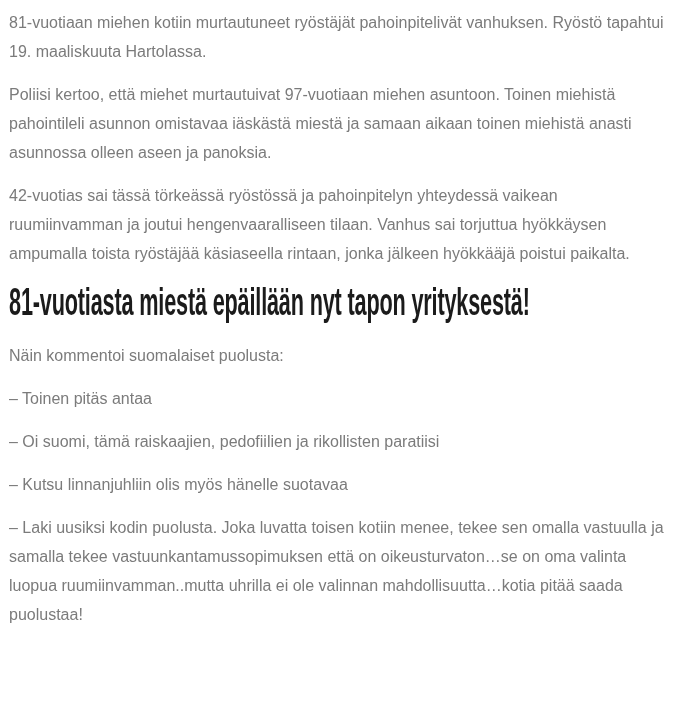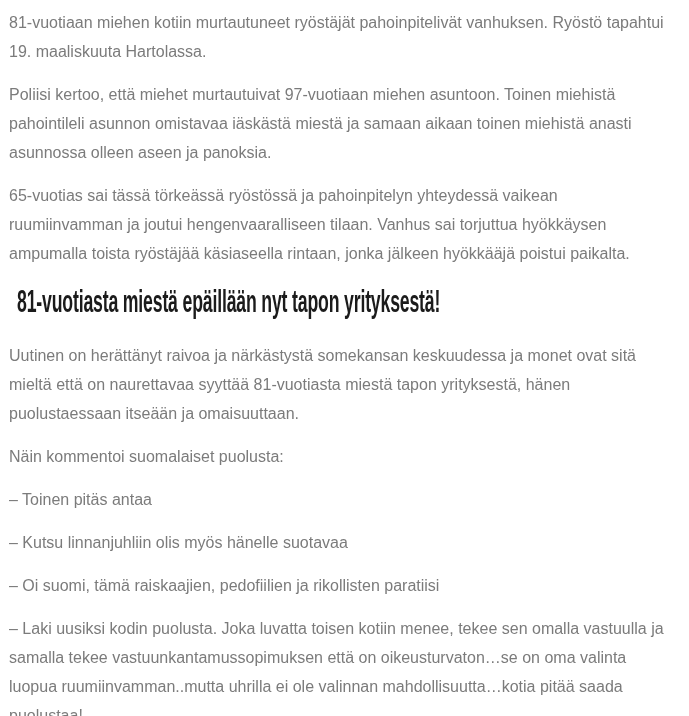--- a/index.html
+++ b/index.html
@@ -17,24 +17,24 @@
   }
   .article {
     color: #7b7b7b;
     font-size: 16px;
     line-height: 29px;
   }
   .article p {
     margin: 0 4px 14px 0;
   }
   h2.article-heading {
-    margin: 16px 0 21px 8px;
+    margin: 16px 0 21px 0;
     padding: 0;
     color: #1b1b1b;
-    font-size: 31px;
+    font-size: 38px;
     line-height: 36px;
     font-weight: 700;
     overflow: visible;
   }
   h2.article-heading .condensed {
     display: inline-block;
     transform: scaleX(0.57);
     transform-origin: 0 50%;
     white-space: nowrap;
     letter-spacing: -0.3px;
@@ -43,32 +43,31 @@
 </head>
 <body>
 
 <div class="page">
   <div class="article">
 
     <p>81-vuotiaan miehen kotiin murtautuneet ryöstäjät pahoinpitelivät vanhuksen. Ryöstö tapahtui 19. maaliskuuta Hartolassa.</p>
 
     <p>Poliisi kertoo, että miehet murtautuivat 97-vuotiaan miehen asuntoon. Toinen miehistä pahointileli asunnon omistavaa iäskästä miestä ja samaan aikaan toinen miehistä anasti asunnossa olleen aseen ja panoksia.</p>
 
-    <p>65-vuotias sai tässä törkeässä ryöstössä ja pahoinpitelyn yhteydessä vaikean ruumiinvamman ja joutui hengenvaaralliseen tilaan. Vanhus sai torjuttua hyökkäysen ampumalla toista ryöstäjää käsiaseella rintaan, jonka jälkeen hyökkääjä poistui paikalta.</p>
+    <p>42-vuotias sai tässä törkeässä ryöstössä ja pahoinpitelyn yhteydessä vaikean ruumiinvamman ja joutui hengenvaaralliseen tilaan. Vanhus sai torjuttua hyökkäysen ampumalla toista ryöstäjää käsiaseella rintaan, jonka jälkeen hyökkääjä poistui paikalta.</p>
 
     <h2 class="article-heading">
       <span class="condensed">81-vuotiasta miestä epäillään nyt tapon yrityksestä!</span>
     </h2>
 
-    <p>Uutinen on herättänyt raivoa ja närkästystä somekansan keskuudessa ja monet ovat sitä mieltä että on naurettavaa syyttää 81-vuotiasta miestä tapon yrityksestä, hänen puolustaessaan itseään ja omaisuuttaan.</p>
 
     <p>Näin kommentoi suomalaiset puolusta:</p>
 
     <p class="comment">– Toinen pitäs antaa</p>
 
+    <p class="comment">– Oi suomi, tämä raiskaajien, pedofiilien ja rikollisten paratiisi</p>
+
     <p class="comment">– Kutsu linnanjuhliin olis myös hänelle suotavaa</p>
-
-    <p class="comment">– Oi suomi, tämä raiskaajien, pedofiilien ja rikollisten paratiisi</p>
 
     <p class="comment">– Laki uusiksi kodin puolusta. Joka luvatta toisen kotiin menee, tekee sen omalla vastuulla ja samalla tekee vastuunkantamussopimuksen että on oikeusturvaton…se on oma valinta luopua ruumiinvamman..mutta uhrilla ei ole valinnan mahdollisuutta…kotia pitää saada puolustaa!</p>
 
   </div>
 </div>
 
 </body></html>

